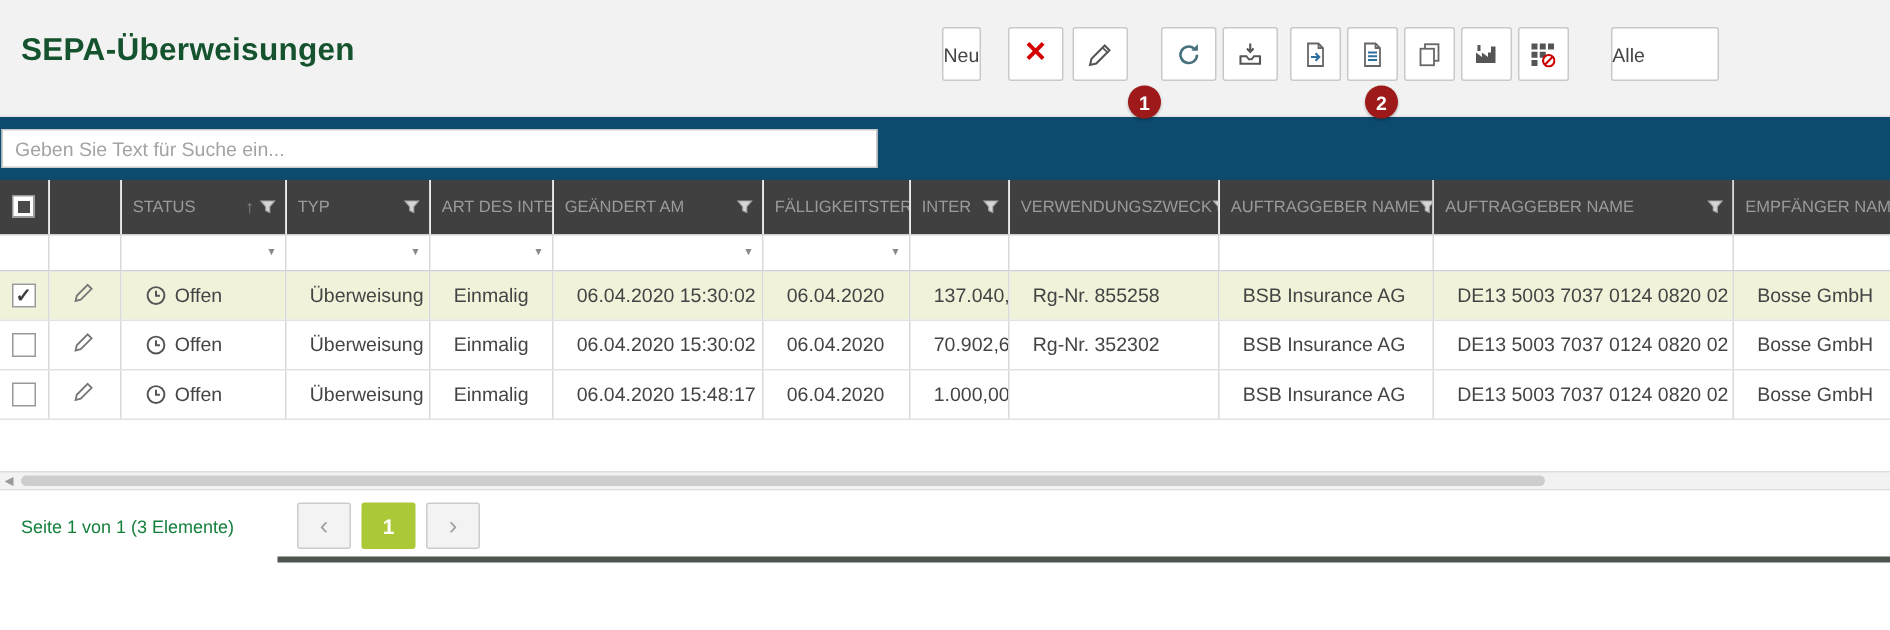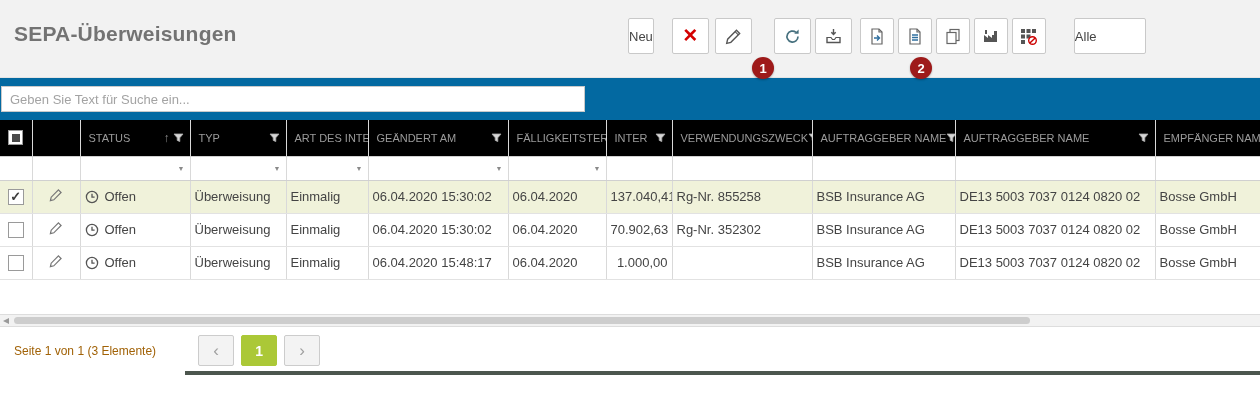--- a/index.html
+++ b/index.html
@@ -2,74 +2,74 @@
 <html><head>
 <meta charset="utf-8">
 <style>
   * { box-sizing: border-box; margin: 0; padding: 0; }
   html, body { width: 1260px; height: 420px; overflow: hidden; }
   body { font-family: "Liberation Sans", sans-serif; background: #fff; color: #444; }
   .app { position: relative; width: 1260px; height: 420px; overflow: hidden; background: #fff; }
 
   
   .top-bar { position: relative; height: 78px; background: #f2f2f2; border-bottom: 1px solid #e4e4e4; }
-  .page-title { position: absolute; left: 14px; top: 22px; font-size: 21px; font-weight: 700; color: #737373; letter-spacing: 0.2px; }
+  .page-title { position: absolute; left: 14px; top: 22px; font-size: 21px; font-weight: 700; color: #14532d; letter-spacing: 0.2px; }
   .toolbar { position: absolute; left: 628px; top: 18px; display: flex; align-items: flex-start; }
   .btn { height: 36px; background: #fff; border: 1px solid #c9c9c9; border-radius: 2px; display: flex; align-items: center; justify-content: center; cursor: pointer; font-family: "Liberation Sans", sans-serif; }
   .text-btn { padding: 0 0; font-size: 13px; color: #444; }
   .icon-btn { width: 37px; }
   .icon-btn.small { width: 34px; }
   .ml4 { margin-left: 4px; } .ml6 { margin-left: 6px; } .ml8 { margin-left: 8px; }
   .ml18 { margin-left: 18px; } .ml22 { margin-left: 22px; } .ml28 { margin-left: 28px; }
   .x-glyph { color: #d40000; font-size: 24px; font-weight: 700; line-height: 1; margin-top: -3px; }
   .alle-btn { min-width: 72px; justify-content: flex-start; }
   .badge { position: absolute; top: 57px; width: 22px; height: 22px; border-radius: 50%; background: #9e1a1a; color: #fff; font-size: 13px; font-weight: 700; display: flex; align-items: center; justify-content: center; z-index: 5; box-shadow: 0 1px 2px rgba(0,0,0,0.3); }
   .badge-1 { left: 752px; }
   .badge-2 { left: 910px; }
 
   
-  .search-row { height: 42px; background: #0369a1; padding: 8px 12px 8px 1px; }
+  .search-row { height: 42px; background: #0c4a6e; padding: 8px 12px 8px 1px; }
   .search-input { width: 584px; height: 26px; border: 1px solid #c9c9c9; padding: 0 8px; font-size: 13px; color: #333; font-family: "Liberation Sans", sans-serif; }
   .search-input::placeholder { color: #a3a3a3; }
 
   
   .group-bar { height: 46px; line-height: 44px; background: #f8f8f8; border-top: 1px solid #ddd; border-bottom: 1px solid #d5d5d5; color: #9a9a9a; font-size: 13px; padding-left: 14px; }
 
   
   table.grid { width: 1260px; border-collapse: collapse; table-layout: fixed; }
   table.grid th, table.grid td { border-right: 1px solid #d9d9d9; overflow: hidden; white-space: nowrap; }
   table.grid td:last-child, table.grid th:last-child { border-right: none; }
-  tr.hdr th { height: 36px; background: #000000; border-bottom: 1px solid #d0d0d0; font-weight: 400; }
+  tr.hdr th { height: 36px; background: #404040; border-bottom: 1px solid #d0d0d0; font-weight: 400; }
   .th-inner { display: flex; align-items: center; padding: 0 6px 0 8px; font-size: 11px; color: #9b9b9b; }
   .th-icons { margin-left: auto; display: flex; align-items: center; gap: 3px; }
   .sort-arrow { color: #8c8c8c; font-size: 12px; }
   tr.filter td { height: 24px; background: #fff; border-bottom: 1px solid #d0d0d0; }
   .filter-cell { display: flex; justify-content: flex-end; align-items: center; padding-right: 5px; }
   .dd { font-size: 7px; color: #8a8a8a; }
-  tr.data td { height: 33px; font-size: 13px; color: #444; padding: 0 4px; border-bottom: 1px solid #e2e2e2; background: #fff; }
+  tr.data td { height: 33px; font-size: 13px; color: #444; padding: 0 16px; border-bottom: 1px solid #e2e2e2; background: #fff; }
   tr.data:nth-child(2) td { background: #ebebeb; }
   tr.data.checked td { background: #f0f2da; }
   td.num { text-align: right; }
   td.col-check, td.col-edit, th.col-check, th.col-edit { padding: 0 !important; text-align: center; }
   .status-cell { display: flex; align-items: center; gap: 6px; }
 
   .checkbox { width: 16px; height: 16px; border: 1px solid #9a9a9a; background: #fff; margin: 0 auto; display: flex; align-items: center; justify-content: center; cursor: pointer; }
   .checkbox .tick { display: none; color: #3d3d3d; font-size: 13px; font-weight: 700; line-height: 1; }
   .checkbox.checked .tick { display: block; }
   .checkbox .sq { width: 8px; height: 8px; background: #4a4a4a; }
   .edit-link { display: inline-flex; cursor: pointer; }
 
   
   .table-space { height: 34px; background: #fff; }
   .hscroll { position: relative; height: 13px; background: #f2f2f2; border-top: 1px solid #ddd; border-bottom: 1px solid #ddd; }
   .hthumb { position: absolute; left: 14px; top: 2px; width: 1016px; height: 7px; background: #cdcdcd; border-radius: 4px; cursor: pointer; }
   .harrow-left { position: absolute; left: 3px; top: 3px; width: 0; height: 0; border-top: 3px solid transparent; border-bottom: 3px solid transparent; border-right: 6px solid #9a9a9a; cursor: pointer; }
 
   .footer { position: relative; height: 48px; background: #fff; display: flex; align-items: center; }
-  .page-info { margin-left: 14px; font-size: 12px; color: #a16207; }
+  .page-info { margin-left: 14px; font-size: 12px; color: #15803d; }
   .pager { margin-left: 42px; display: flex; gap: 7px; }
   .pg-btn { width: 36px; height: 31px; border: 1px solid #ccc; background: #f3f3f3; color: #a0a0a0; font-size: 17px; display: flex; align-items: center; justify-content: center; cursor: pointer; border-radius: 2px; }
   .pg-current { background: #abc837; border-color: #abc837; color: #fff; font-weight: 700; font-size: 14px; }
   .bottom-strip { position: absolute; left: 185px; right: 0; bottom: 0; height: 4px; background: #4c564e; }
 
   svg { display: block; }
 </style>
 </head>
 <body>
 

